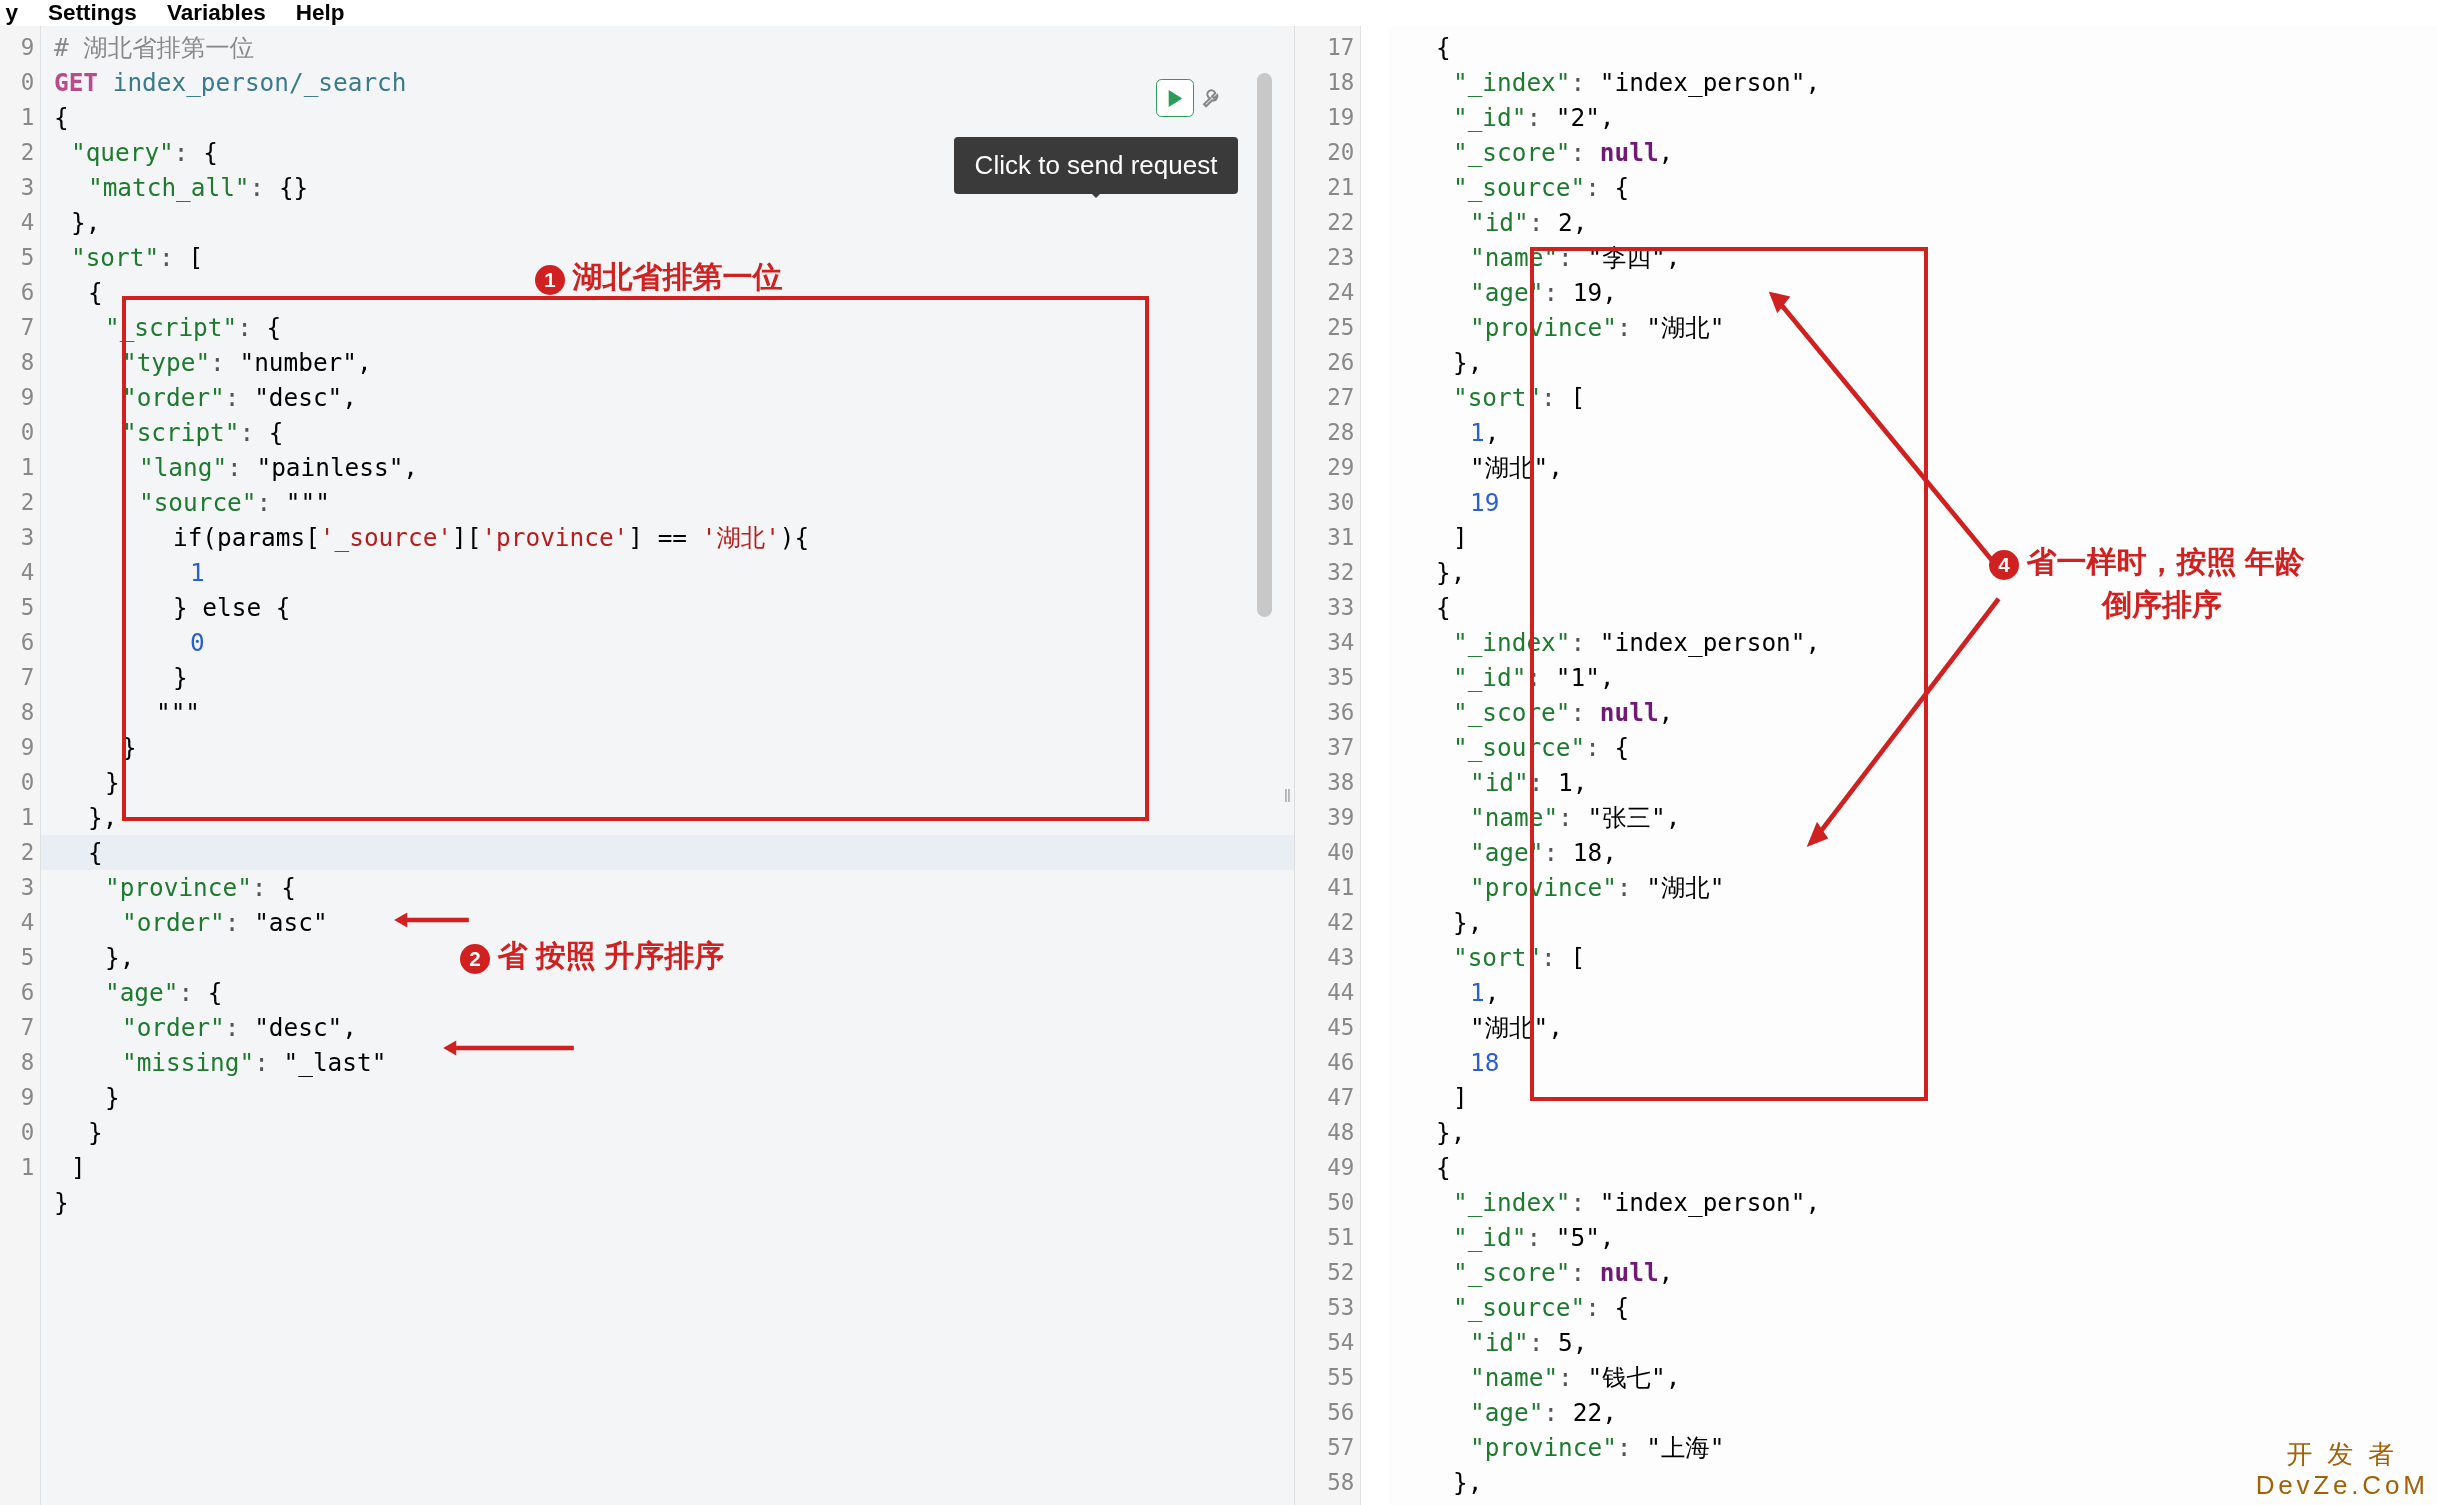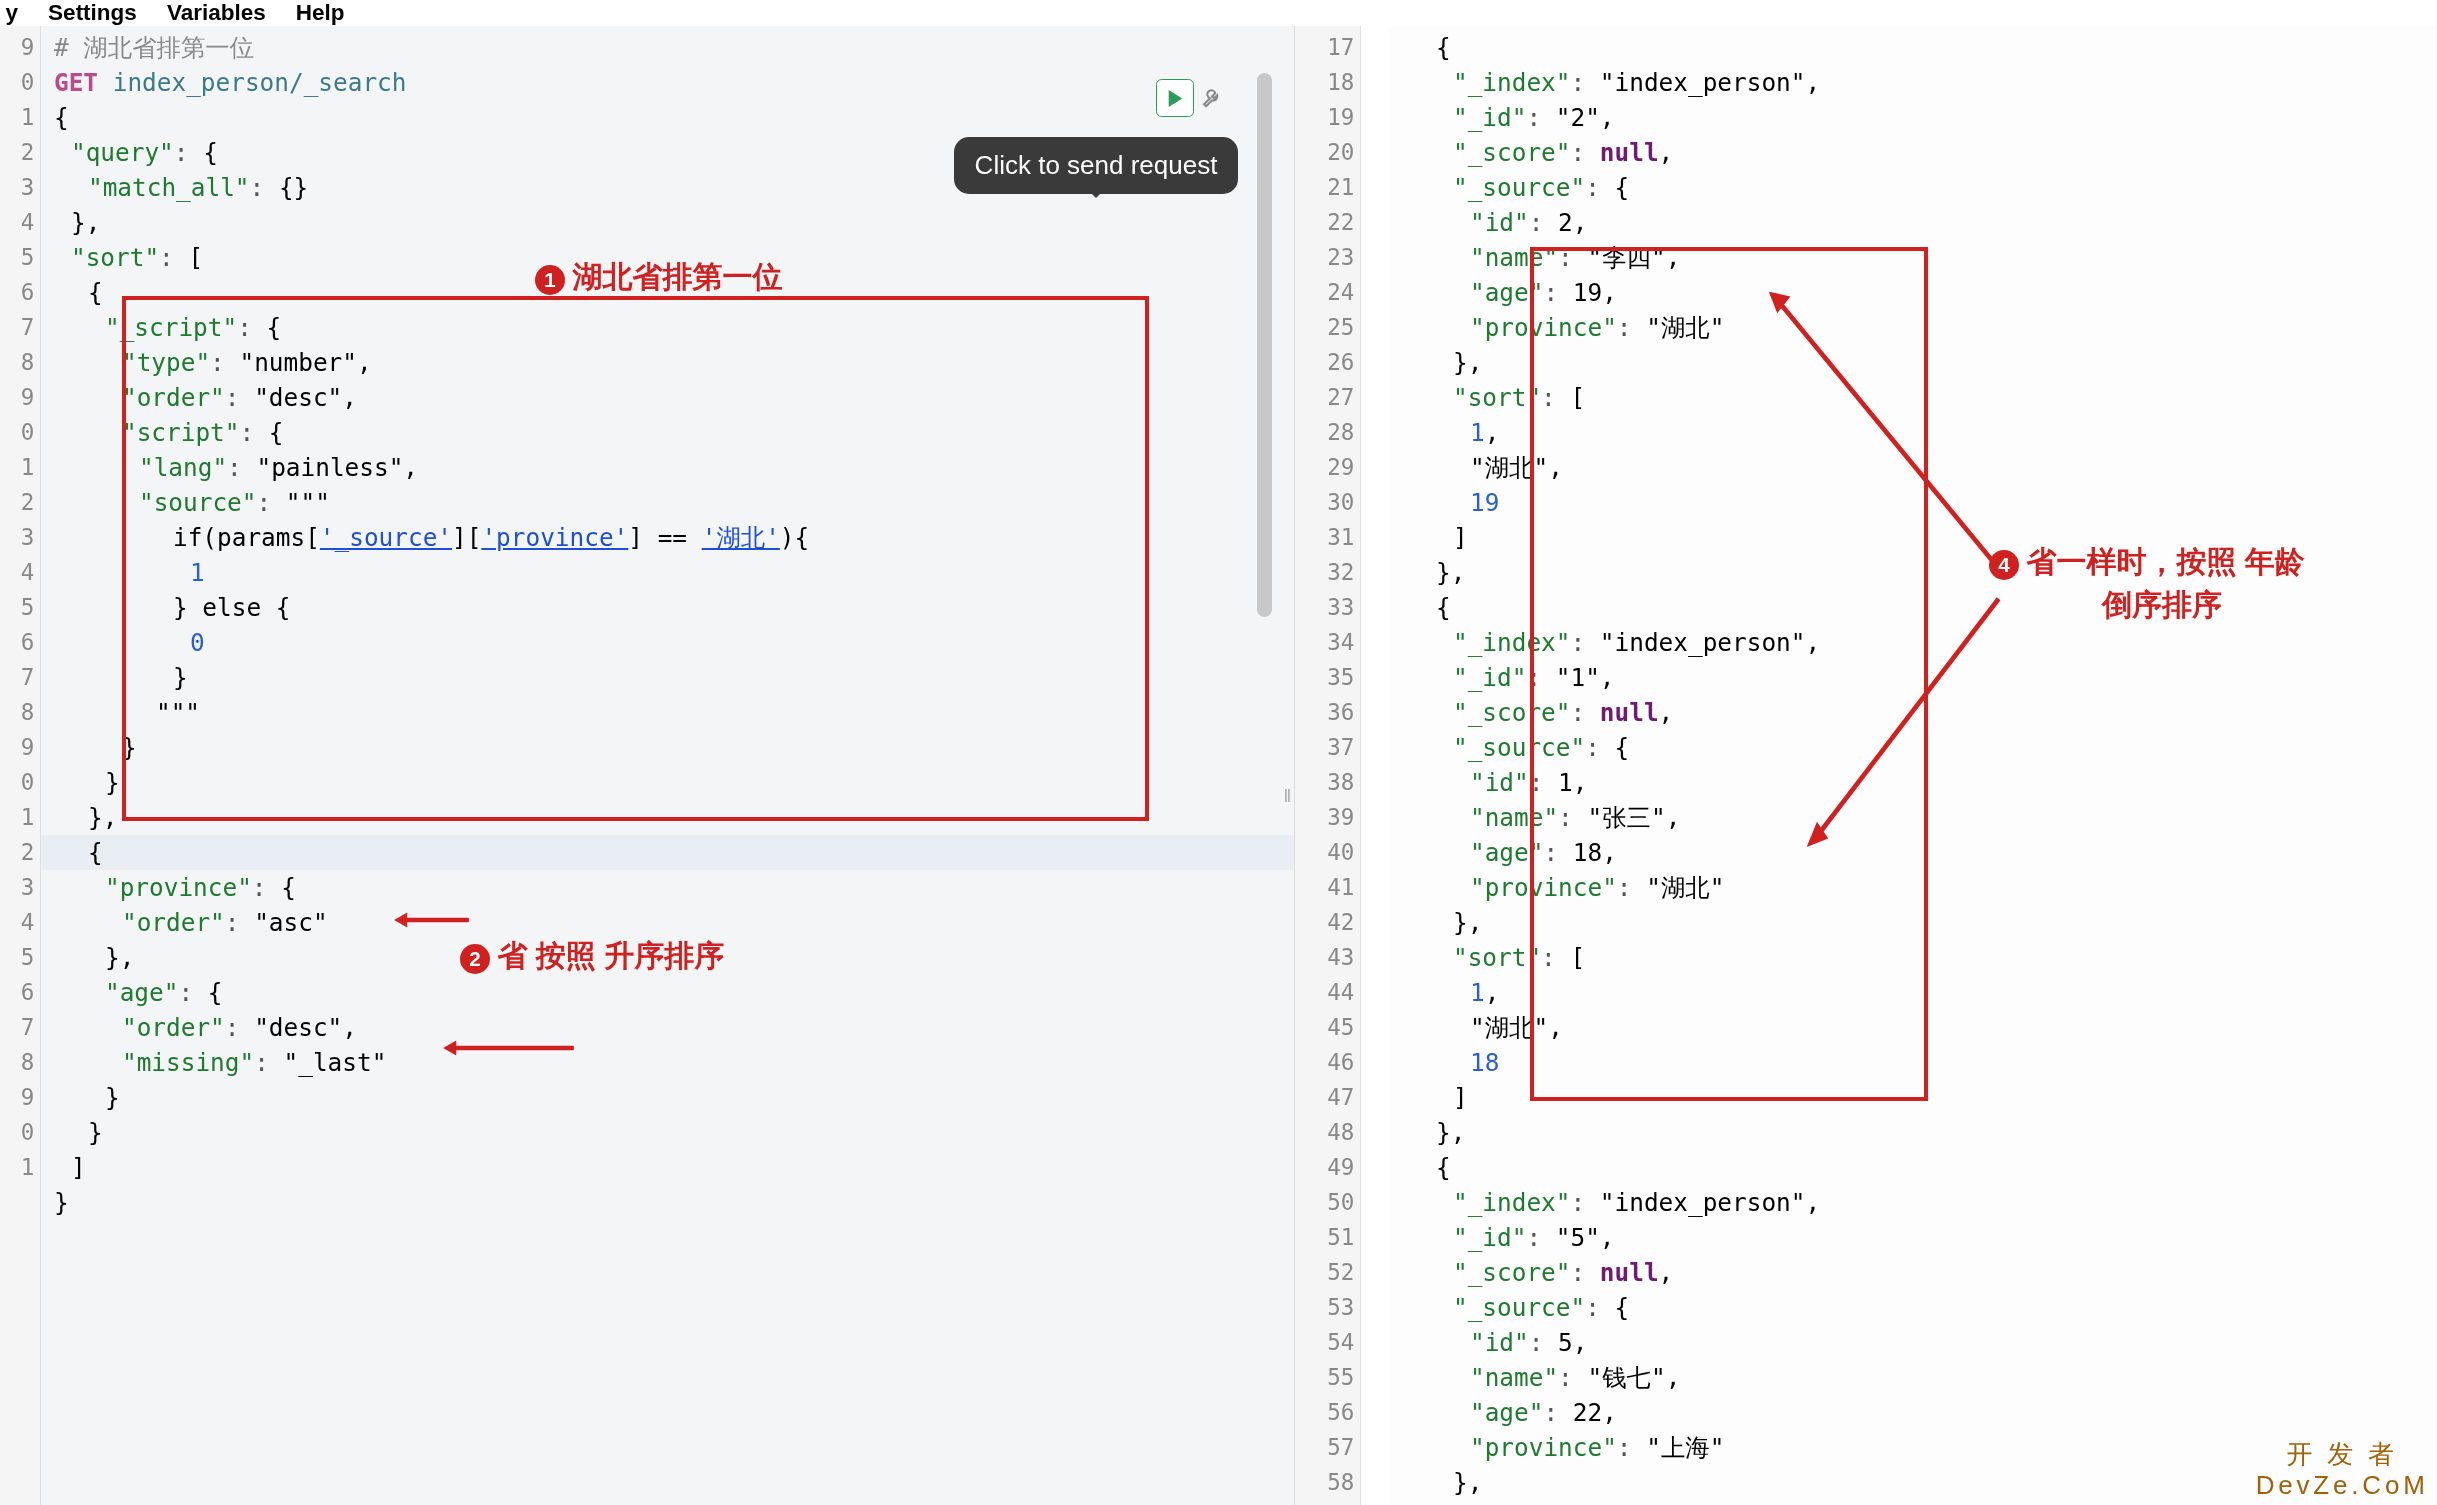--- a/index.html
+++ b/index.html
@@ -12,31 +12,31 @@
   .right-pane { flex:1; display:flex;gap:28px; }
   .gutter { width:41px; background:#f5f5f5; border-right:0.9px solid #e0e0e0; font-family: "SF Mono", Menlo, Consolas, monospace; font-size:22.5px; color:#888; text-align:right; padding-top:3.8px; user-select:none; }
   .gutter .ln { height:35px; line-height:35px; padding-right:5.6px; position:relative; }
   .code { flex:1; font-family: "SF Mono", Menlo, Consolas, monospace; font-size:24.4px; white-space:pre; padding-top:3.8px; overflow:hidden; background:#fdfdfd; }
   .code.request { background:#f3f5f7; }
   .code .line { height:35px; line-height:35px; padding-left:13px; position:relative; }
   .code .line.sel { background:#e8eef4; }
   .kw { color:#b94a8c; font-weight:600; }
   .url { color:#3a7a8a; }
   .key { color:#1e7a2e; }
-  .str { color:#1d4ed8;text-decoration:underline; }
+  .str { color:#b91c1c; }
   .num { color:#2a5fd0; }
   .null { color:#701a75;font-weight:bold; }
   .pun { color:#555; }
   .indent { color:#d0d0d0; border-left:0.9px solid #d8d8d8; display:inline-block; width:17px; }
   
   .run-actions { position:absolute; top:53px; right:66px; display:flex; gap:3.8px; }
   .run-btn { width:38px; height:38px; border:1.9px solid #2a9d5a; border-radius:5.6px; display:flex; align-items:center; justify-content:center; cursor:pointer; background:#fff; }
   .run-btn svg { fill:#2a9d5a; }
   .wrench-btn { width:30px; height:38px; display:flex; align-items:center; justify-content:center; cursor:pointer; color:#888; }
-  .tooltip { position:absolute; top:111px; right:56px; background:#3a3a3a; color:#fff; padding:13px 20.6px; border-radius:15px; font-size:26px; white-space:nowrap; }
+  .tooltip { position:absolute; top:111px; right:56px; background:#3a3a3a; color:#fff; padding:13px 20.6px; border-radius:4px; font-size:26px; white-space:nowrap; }
   .tooltip::after { content:""; position:absolute; bottom:-11.3px; left:50%; transform:translateX(-50%); border:7.5px solid transparent; border-top-color:#3a3a3a; }
   
   .ann-badge { display:inline-flex; align-items:center; justify-content:center; width:30px; height:30px; border-radius:50%; background:#d02020; color:#fff; font-size:20.6px; font-weight:700; margin-right:7.5px; }
   .ann-text { position:absolute; color:#d02020; font-size:30px; font-weight:600; white-space:nowrap; pointer-events:none; z-index:5; }
   .red-box { position:absolute; border:4.7px solid #d02020; pointer-events:none; z-index:4; }
   .red-arrow { position:absolute; pointer-events:none; z-index:4; }
   .scroll-thumb { position:absolute; right:22.5px; top:47px; width:15px; height:544px; background:#c8c8c8; border-radius:7.5px; }
   .drag-handle { position:absolute; right:0; top:751px; width:13px; height:38px; display:flex; align-items:center; justify-content:center; color:#aaa; cursor:col-resize; font-size:19px; }
   .watermark { position:absolute; bottom:3.8px; right:9.4px; color:#a16207; font-size:26px; letter-spacing:3.8px; font-weight:500; text-align:center; line-height:1.2; pointer-events:none; }
 </style>

